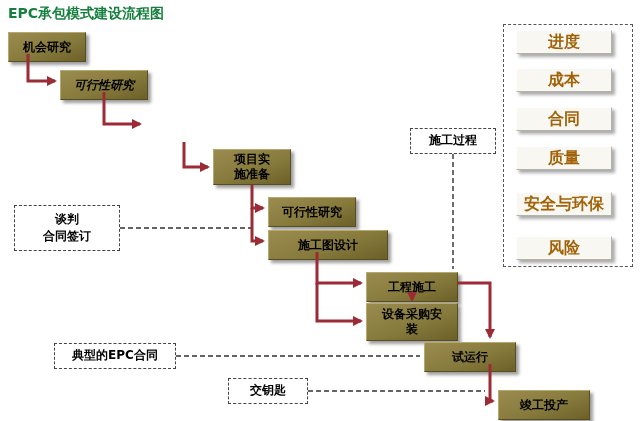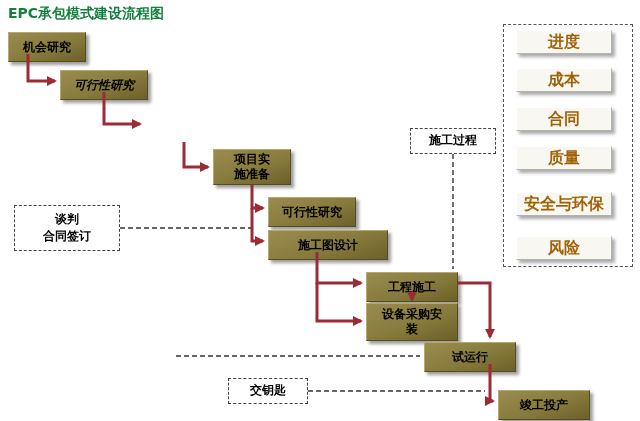--- a/index.html
+++ b/index.html
@@ -77,20 +77,21 @@
   <div class="box s6">工程施工</div>
   <div class="box s7">设备采购安装</div>
   <div class="box s8">试运行</div>
   <div class="box s9">竣工投产</div>
 
   <div class="dash neg">
     <span>谈判</span>
     <span>合同签订</span>
   </div>
   <div class="dash cp">施工过程</div>
+  <div class="dash epc">典型的EPC合同</div>
   <div class="dash tk">交钥匙</div>
 
   <div class="panel"></div>
   <div class="ctrl c0">进度</div>
   <div class="ctrl c1">成本</div>
   <div class="ctrl c2">合同</div>
   <div class="ctrl c3">质量</div>
   <div class="ctrl c4">安全与环保</div>
   <div class="ctrl c5">风险</div>
 

